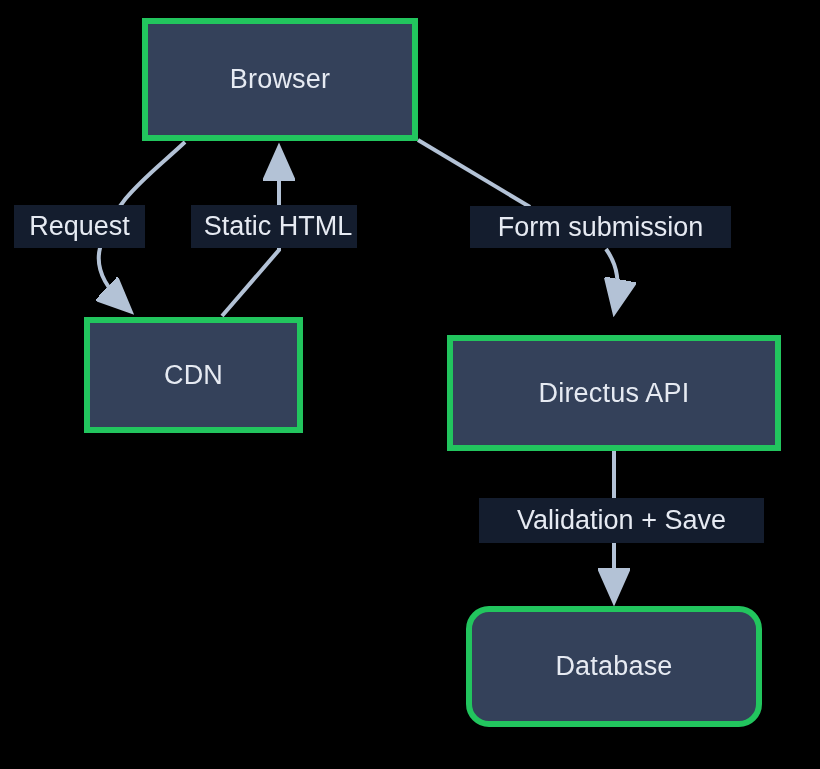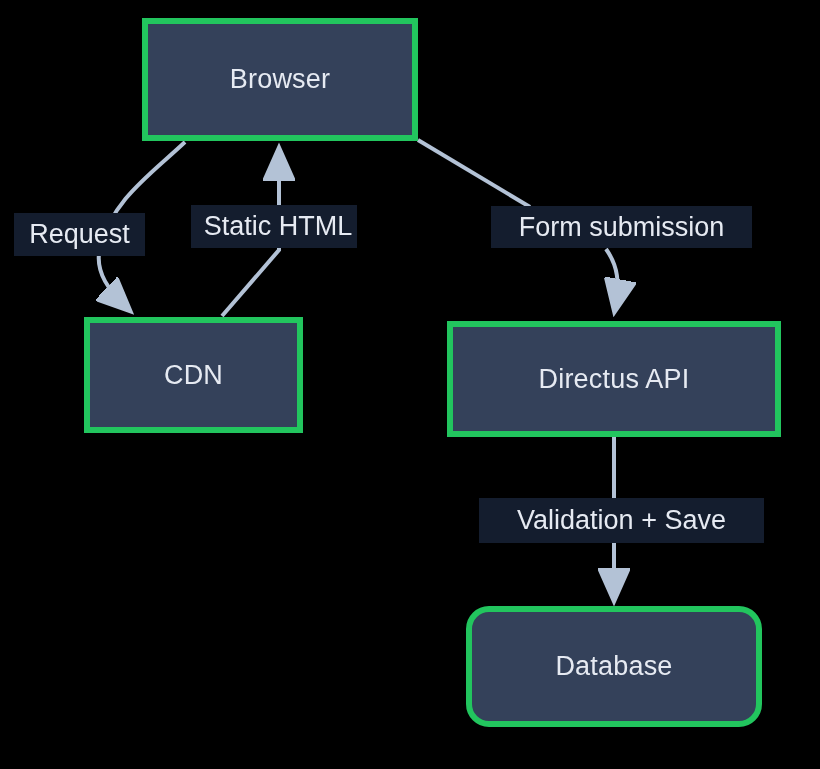--- a/index.html
+++ b/index.html
@@ -52,27 +52,27 @@
     display: flex;
     align-items: center;
     justify-content: center;
     white-space: nowrap;
     padding: 0 4px;
   }
 
   
   #node-browser   { left: 142px; top: 18px;  width: 276px; height: 123px; }
   #node-cdn       { left: 84px;  top: 317px; width: 219px; height: 116px; }
-  #node-api       { left: 447px; top: 321px; width: 334px; height: 116px; }
+  #node-api       { left: 447px; top: 335px; width: 334px; height: 116px; }
   #node-database  { left: 466px; top: 606px; width: 296px; height: 121px; border-radius: 23px; }
 
   
-  #label-request      { left: 14px;  top: 205px; width: 131px; height: 43px; margin-top: 8px; }
+  #label-request      { left: 14px;  top: 205px; width: 131px; height: 43px; }
   #label-static-html  { left: 191px; top: 205px; width: 166px; height: 43px; padding-left: 12px; }
-  #label-form-sub     { left: 491px; top: 206px; width: 261px; height: 42px; }
+  #label-form-sub     { left: 470px; top: 206px; width: 261px; height: 42px; }
   #label-validation   { left: 479px; top: 498px; width: 285px; height: 45px; }
 </style>
 </head>
 <body>
 
 <div id="canvas">
 
   <svg id="edge-layer" viewBox="0 0 820 769" xmlns="http://www.w3.org/2000/svg">
     <defs>
       <marker id="arrowhead" markerWidth="10" markerHeight="8" refX="7.5" refY="4" orient="auto" markerUnits="strokeWidth">

